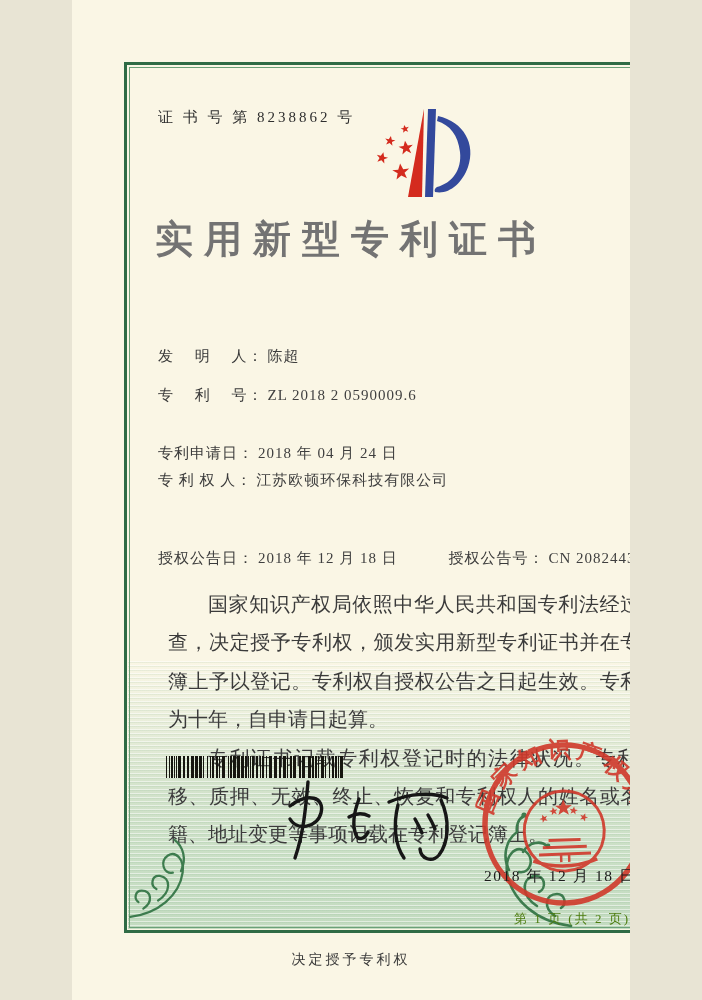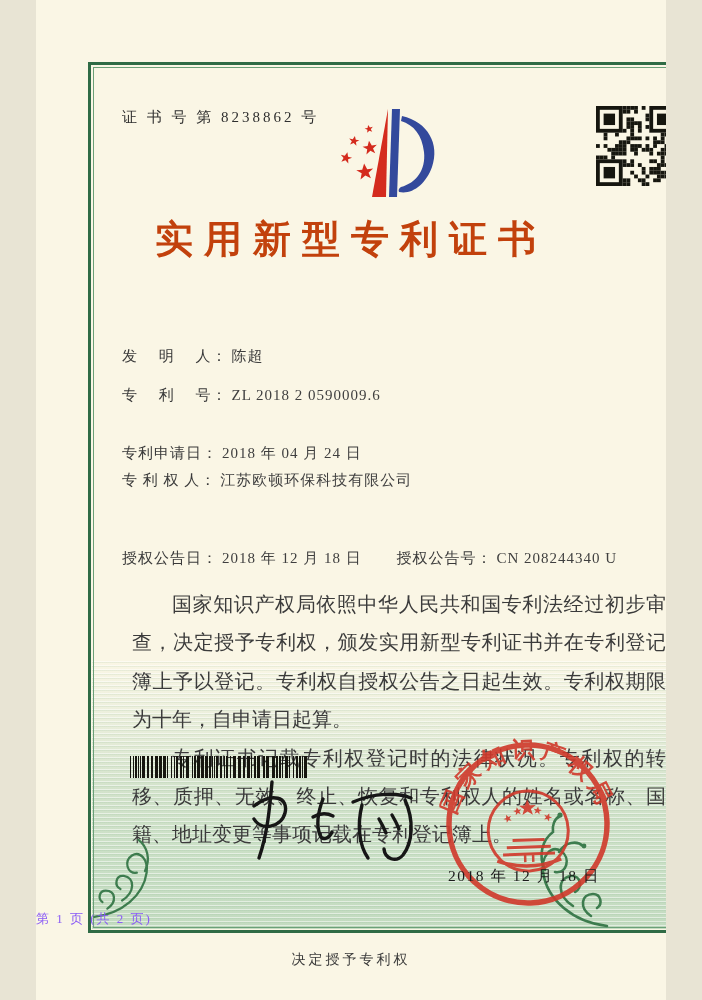--- a/index.html
+++ b/index.html
@@ -1,17 +1,17 @@
 <!DOCTYPE html>
 <html><head>
 <meta charset="utf-8">
 <style>
   html,body{margin:0;padding:0;background:#e8e4d4;}
   #page{
-    position:relative;width:630px;height:1000px;margin:0 auto;
+    position:relative;width:558px;height:1000px;margin:0 auto;
     background:#faf6e5;
     font-family:"Liberation Serif","DejaVu Serif",serif;
     overflow:hidden;
   }
   
   .frame{
     position:absolute;left:52px;top:62px;width:594px;height:871px;
     border:3px solid #2f6b45;box-sizing:border-box;
   }
   .frame::after{
@@ -31,39 +31,39 @@
     content:"";position:absolute;inset:0;
     background:repeating-linear-gradient(180deg,
       rgba(255,255,255,.5) 0 1px, rgba(120,170,130,.12) 1px 2px, rgba(255,255,255,0) 2px 4px);
     mix-blend-mode:normal;
   }
   .cert-no{position:absolute;left:86px;top:108px;font-size:15px;letter-spacing:3px;color:#2f2f2f;}
   .logo{position:absolute;left:280px;top:96px;}
   .qr{position:absolute;left:560px;top:106px;}
   .title{
     position:absolute;left:0;right:0;top:214px;text-align:center;
-    font-size:38px;font-weight:bold;letter-spacing:11px;color:#c2410c;
+    font-size:38px;font-weight:bold;letter-spacing:11px;color:#737373;
   }
   .row{position:absolute;left:86px;font-size:15px;color:#3a3a3a;letter-spacing:1px;white-space:nowrap;}
   .row .lab{color:#3a3a3a;}
   .row .val{margin-left:4px;color:#3f3f3f;}
-  .row .lab2{margin-left:30px;}
+  .row .lab2{margin-left:46px;}
   .r0{top:300px}.r1{top:347px}.r2{top:386px}.r3{top:444px}
   .r4{top:471px}.r5{top:510px}.r6{top:549px}
   .paras{
     position:absolute;left:96px;top:585px;width:534px;
     font-size:20px;line-height:1.92;color:#3b3b3b;text-align:justify;
   }
   .paras p{margin:0;text-indent:2em;}
   .barcode{position:absolute;left:94px;top:756px;z-index:3;}
   .director{position:absolute;left:98px;top:799px;font-size:16px;line-height:30px;color:#222;z-index:3;}
   .signature{position:absolute;left:198px;top:772px;z-index:3;}
   .seal{position:absolute;left:404px;top:736px;z-index:4;opacity:.9;transform:rotate(-2deg);}
   .seal-date{position:absolute;left:412px;top:866px;font-size:15.5px;letter-spacing:1.5px;color:#1b1b1b;z-index:5;white-space:nowrap;}
-  .page-note{position:absolute;left:0;right:0;top:910px;text-align:left;font-size:13px;letter-spacing:2px;color:#8b5cf6;z-index:3;}
+  .page-note{position:absolute;left:0;right:0;top:910px;text-align:right;font-size:13px;letter-spacing:2px;color:#4d7c0f;z-index:3;}
   .back-note{position:absolute;left:0;right:0;top:951px;text-align:center;font-size:14px;letter-spacing:3px;color:#3a3a3a;}
   .flourish{position:absolute;z-index:2;}
   .flourish.left{left:55px;top:802px;transform:scaleX(-1);}
   .flourish.right{right:55px;top:788px;}
 </style>
 </head>
 <body>
 
 <div id="page">
 

